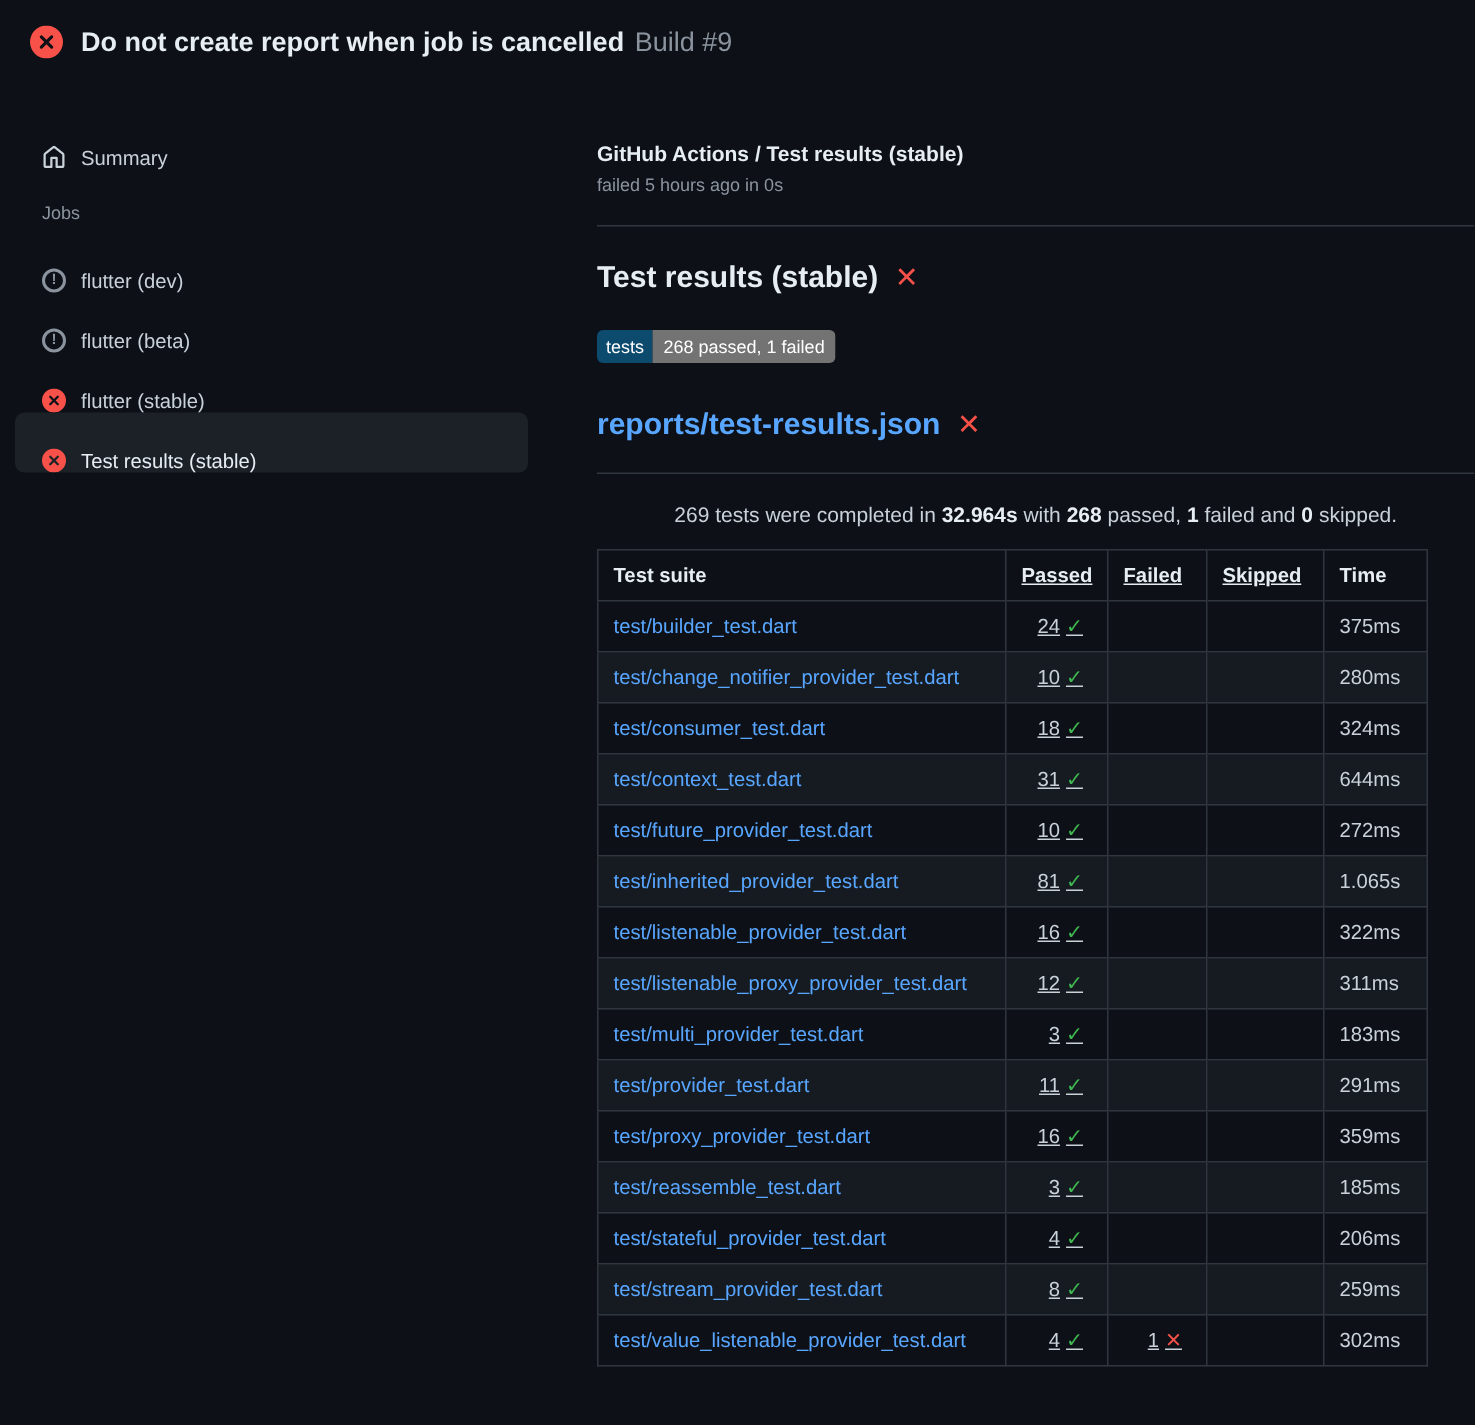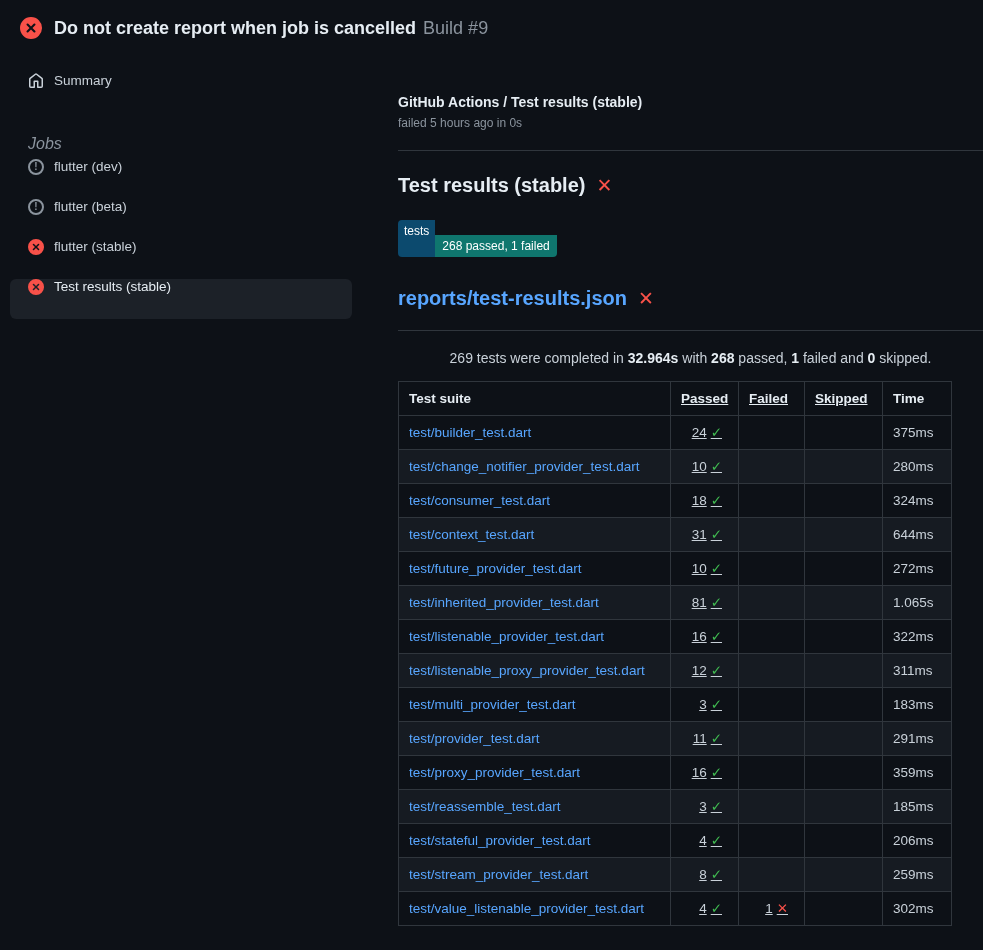--- a/index.html
+++ b/index.html
@@ -21,26 +21,26 @@
   .x-circle svg { display: block; }
   .app-header h1 { font-size: 18px; font-weight: 700; color: #e6edf3; }
   .app-header .build { color: #8b949e; font-weight: 400; margin-left: 7px; font-size: 18px; }
 
   
   .layout { display: flex; align-items: flex-start; }
 
   
   .sidebar { width: 342px; margin-left: 10px; flex: none; padding-top: 17px; }
   .side-item {
-    display: flex; align-items: flex-start; gap: 10px;
+    display: flex; align-items: flex-end; gap: 10px;
     height: 40px; padding: 0 8px 0 18px;
     border-radius: 6px; font-size: 13.5px; color: #c9d1d9; cursor: pointer;
   }
   .side-item.selected { background: #1c2128; color: #e6edf3; }
-  .side-label { font-size: 16px; color: #8b949e; margin: 22px 0 6px 18px; font-style: italic; }
+  .side-label { font-size: 12px; color: #8b949e; margin: 22px 0 6px 18px; }
   .cancel-icon {
     width: 16px; height: 16px; flex: none;
     border: 2px solid #8b949e; border-radius: 50%;
     display: inline-flex; align-items: center; justify-content: center;
     color: #8b949e; font-size: 10px; font-weight: 700; line-height: 1;
   }
   .home-icon { display: inline-flex; flex: none; color: #c9d1d9; }
 
   
   .main { flex: 1; padding: 38px 0 0 46px; min-width: 0; }
@@ -52,21 +52,21 @@
     margin-top: 23px; font-size: 20px; font-weight: 700; color: #e6edf3;
     display: flex; align-items: center; gap: 11px;
   }
   .red-x { color: #f85149; font-weight: 700; font-size: 19px; line-height: 1; }
 
   .badge {
     margin-top: 23px; display: inline-flex; font-size: 12px;
     border-radius: 4px; overflow: hidden; line-height: 1;
   }
   .badge-label { background: #0c4a6e; color: #ffffff; padding: 5px 6px; }
-  .badge-value { background: #0f766e; color: #ffffff; padding: 5px 7px; margin-top: 15px; }
+  .badge-value { background: #737373; color: #ffffff; padding: 5px 7px; }
 
   h3.report-heading {
     margin-top: 30px; padding-bottom: 20px; border-bottom: 1px solid #30363d;
     font-size: 20px; font-weight: 700;
     display: flex; align-items: center; gap: 11px;
   }
   h3.report-heading a { color: #58a6ff; }
 
   p.summary { margin-top: 19px; font-size: 14px; color: #c9d1d9; text-align: center; }
   p.summary b { color: #e6edf3; }

